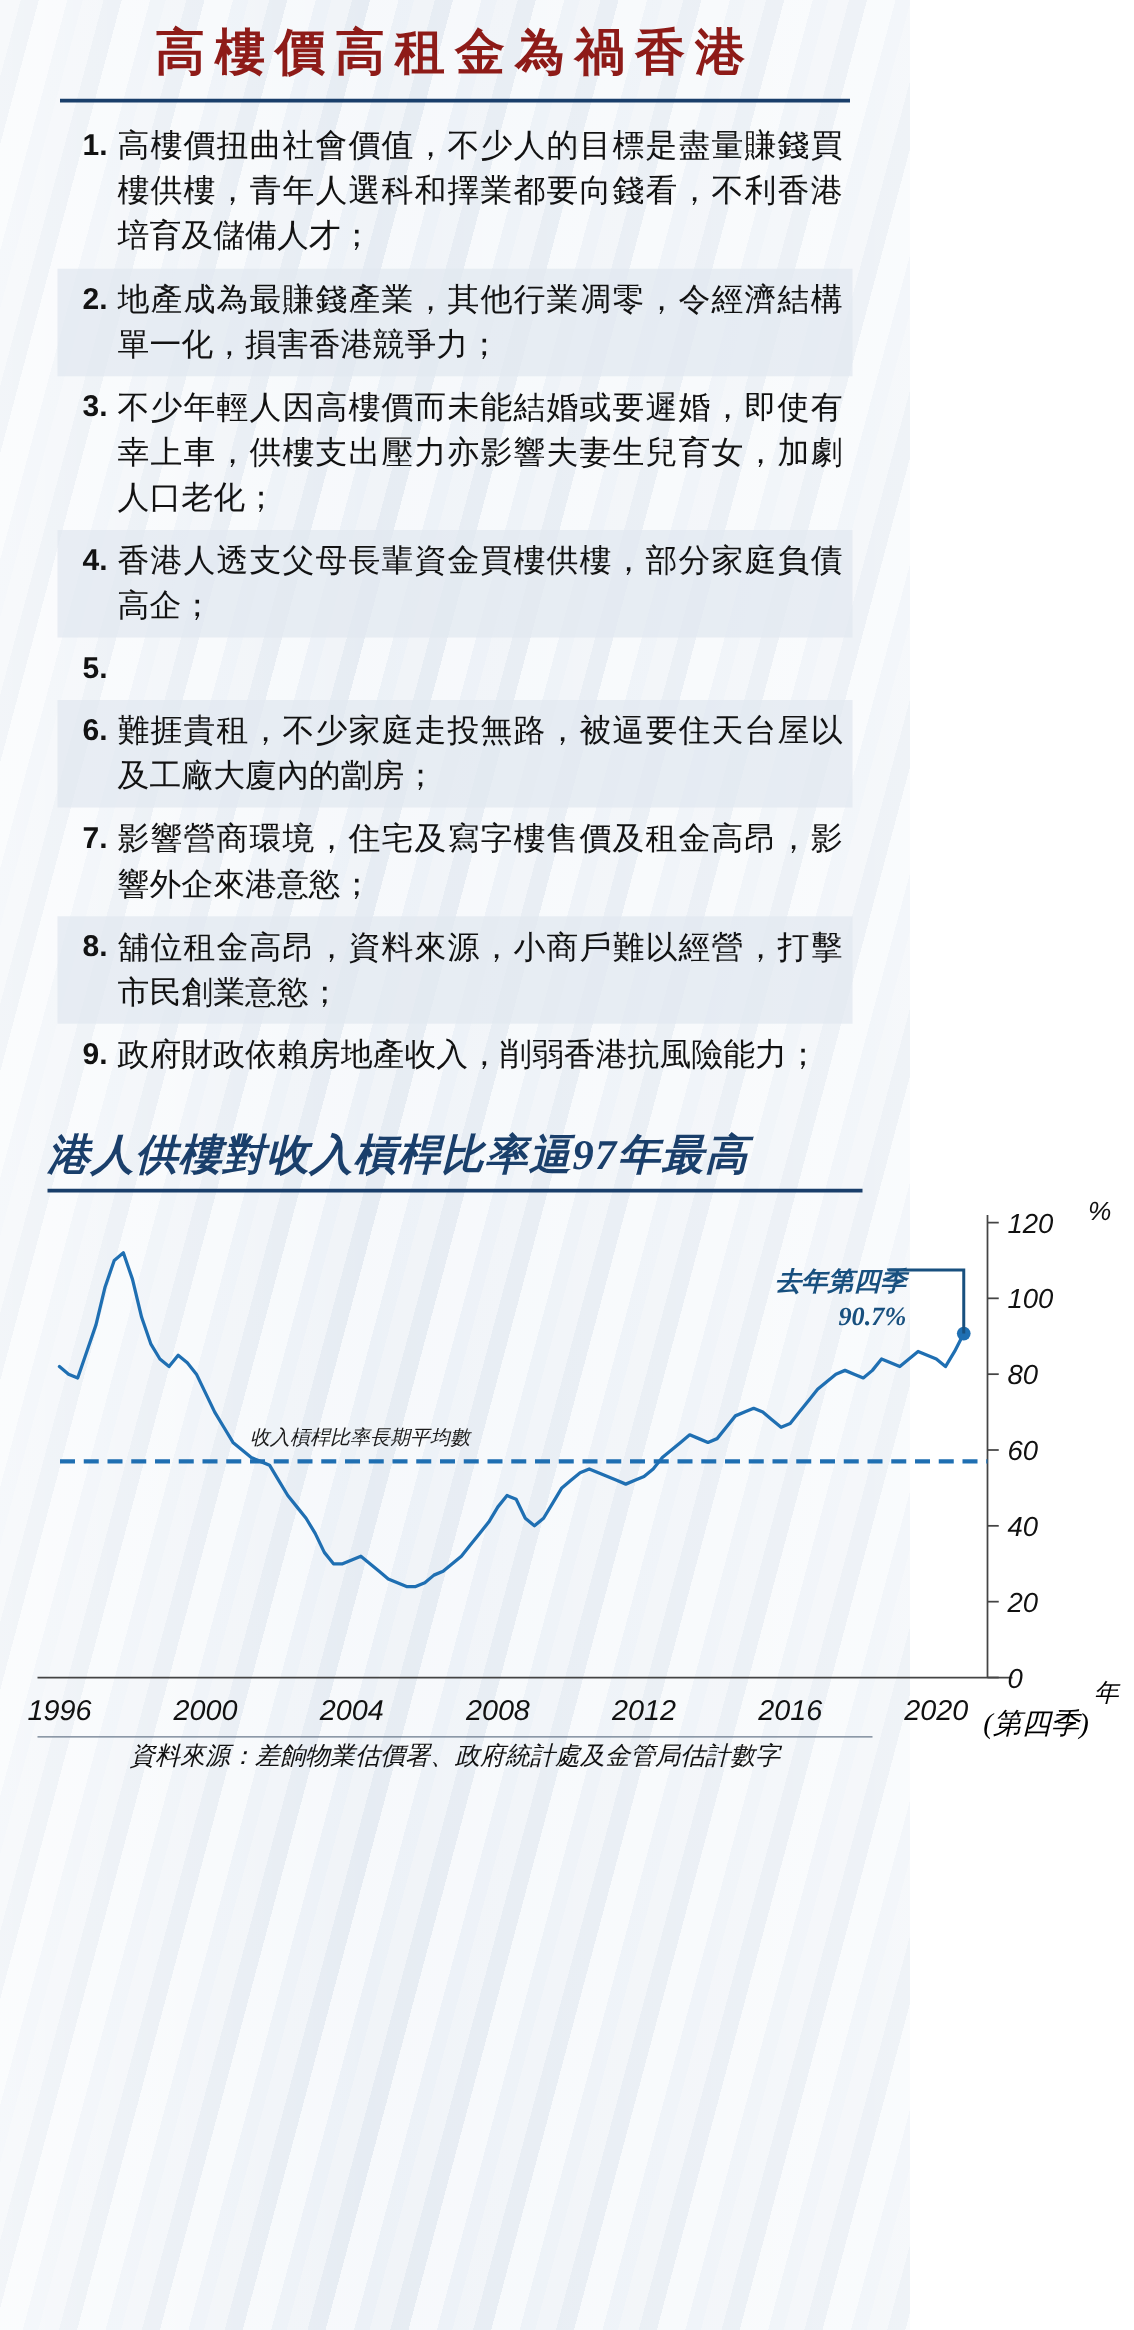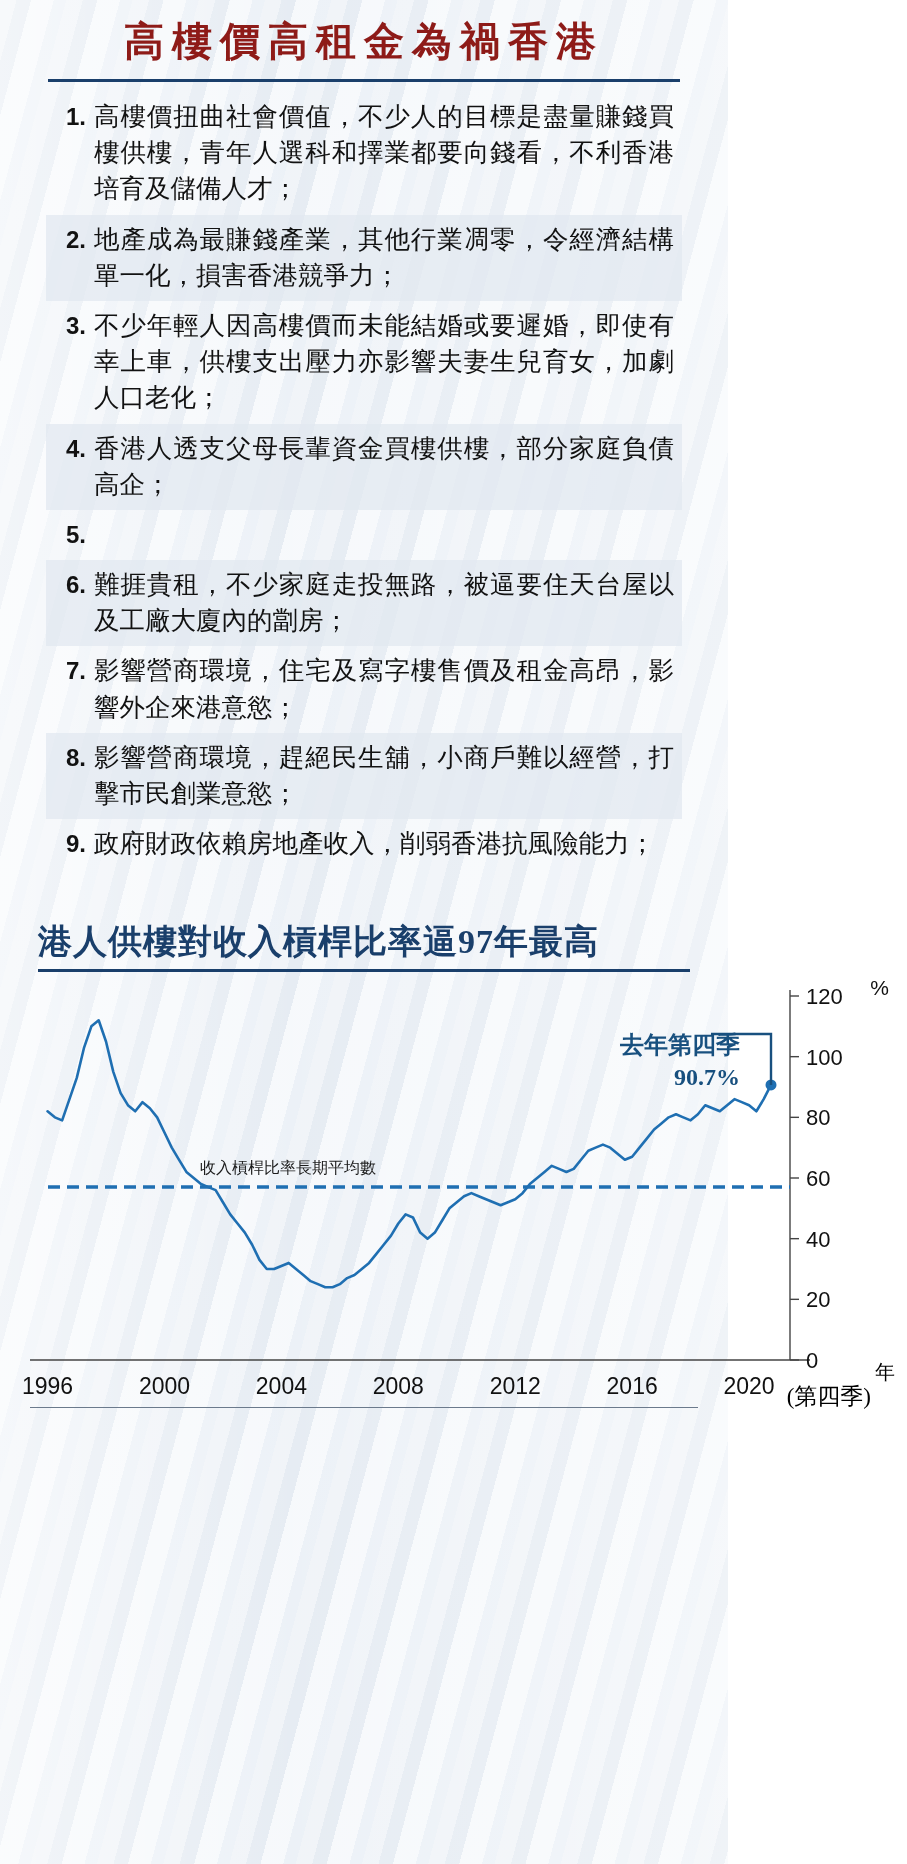--- a/index.html
+++ b/index.html
@@ -83,22 +83,23 @@
     font-size: 24px;
     line-height: 1.5;
   }
   .li-text {
     flex: 1 1 auto;
     text-align: justify;
   }
 
   
   .chart-section {
-    margin-top: 46px;
-    position: relative;
+    margin-top: 28px;
+    position: relative;
+    font-style: italic;
   }
   .chart-title {
     font-size: 34px;
     font-weight: bold;
     color: #1a3f6b;
     padding: 4px 0 4px 38px;
     letter-spacing: 1px;
   }
   .chart-title-rule {
     height: 3px;
@@ -128,21 +129,21 @@
     font-size: 16px;
     color: #1b1b1b;
   }
   .callout {
     position: absolute;
     left: 620px;
     top: 58px;
     text-align: right;
     color: #18507f;
     font-weight: bold;
-    font-size: 24px;
+    font-size: 21px;
     line-height: 1.3;
   }
   .year-label {
     position: absolute;
     right: 12px;
     bottom: 56px;
     font-size: 20px;
   }
   .quarter-label {
     position: absolute;
@@ -200,21 +201,21 @@
       <div class="list-item alt">
         <div class="li-num">6.</div>
         <div class="li-text">難捱貴租，不少家庭走投無路，被逼要住天台屋以及工廠大廈內的劏房；</div>
       </div>
       <div class="list-item">
         <div class="li-num">7.</div>
         <div class="li-text">影響營商環境，住宅及寫字樓售價及租金高昂，影響外企來港意慾；</div>
       </div>
       <div class="list-item alt">
         <div class="li-num">8.</div>
-        <div class="li-text">影響營商環境，趕絕民生舖，小商戶難以經營，打擊市民創業意慾；</div>
+        <div class="li-text">舖位租金高昂，資料來源，小商戶難以經營，打擊市民創業意慾；</div>
       </div>
       <div class="list-item">
         <div class="li-num">9.</div>
         <div class="li-text">政府財政依賴房地產收入，削弱香港抗風險能力；</div>
       </div>
     </div>
 
     <div class="chart-section">
       <div class="chart-title">港人供樓對收入槓桿比率逼97年最高</div>
       <div class="chart-title-rule"></div>
@@ -254,16 +255,17 @@
         <div class="avg-label">收入槓桿比率長期平均數</div>
         <div class="callout">
           <div>去年第四季</div>
           <div>90.7%</div>
         </div>
         <div class="year-label">年</div>
         <div class="quarter-label">(第四季)</div>
       </div>
 
       <div class="source-rule"></div>
+      <div class="source">資料來源：差餉物業估價署、政府統計處及金管局估計數字</div>
     </div>
 
   </div>
 </div>
 
 </body></html>

